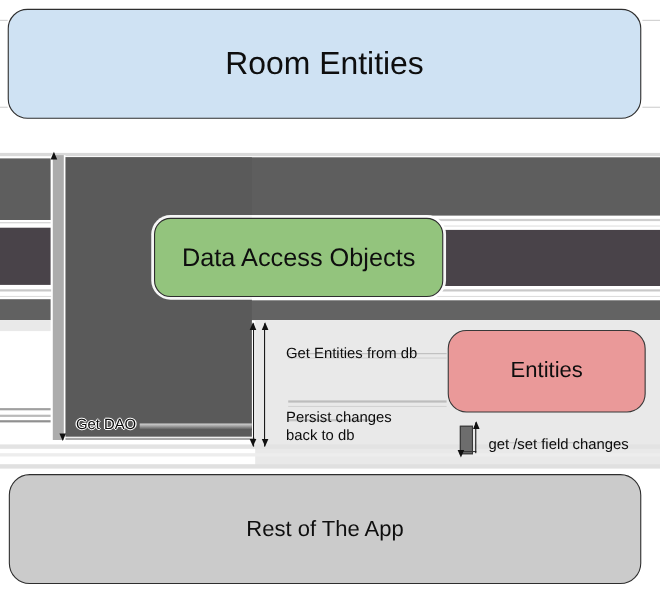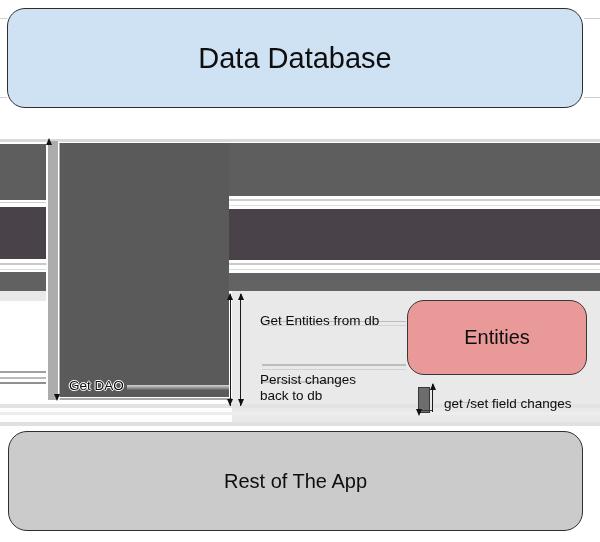--- a/index.html
+++ b/index.html
@@ -142,21 +142,24 @@
   <div class="abs" id="bs3"></div>
   <div class="abs" id="ll1"></div>
   <div class="abs" id="ll2"></div>
   <div class="abs" id="ll3"></div>
 
   <div class="abs" id="vbar"></div>
   <div class="abs tri" id="vtick-top"></div>
   <div class="abs tri" id="vtick-bot"></div>
 
   <div class="abs node" id="room">
-    <span>Data Database</span>
+    <span>Room Entities</span>
+  </div>
+  <div class="abs node" id="dao">
+    <span>Data Access Objects</span>
   </div>
   <div class="abs node" id="entities">
     <span>Entities</span>
   </div>
   <div class="abs node" id="rest">
     <span>Rest of The App</span>
   </div>
 
   <div class="abs vline" id="lineA"></div>
   <div class="abs vline" id="lineB"></div>

